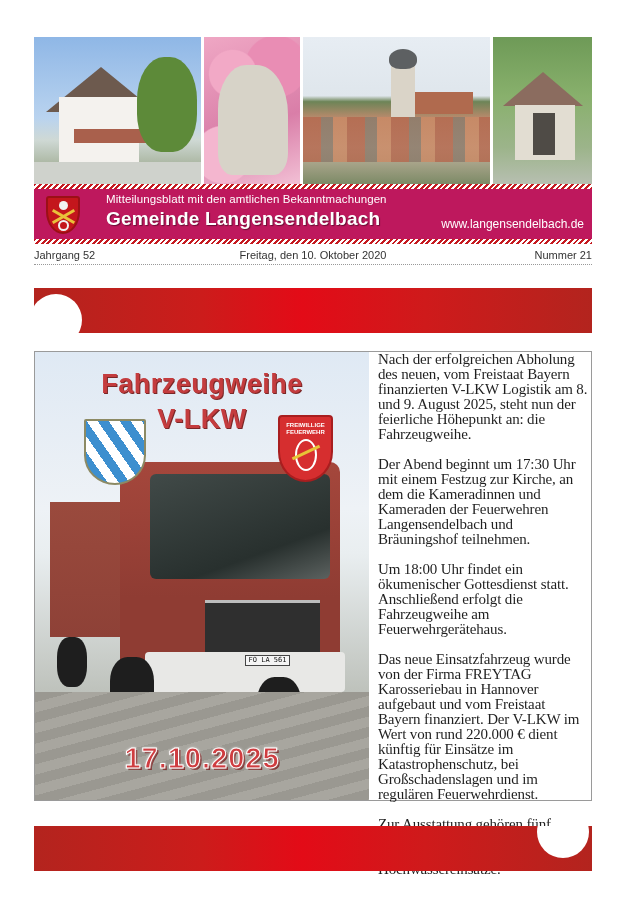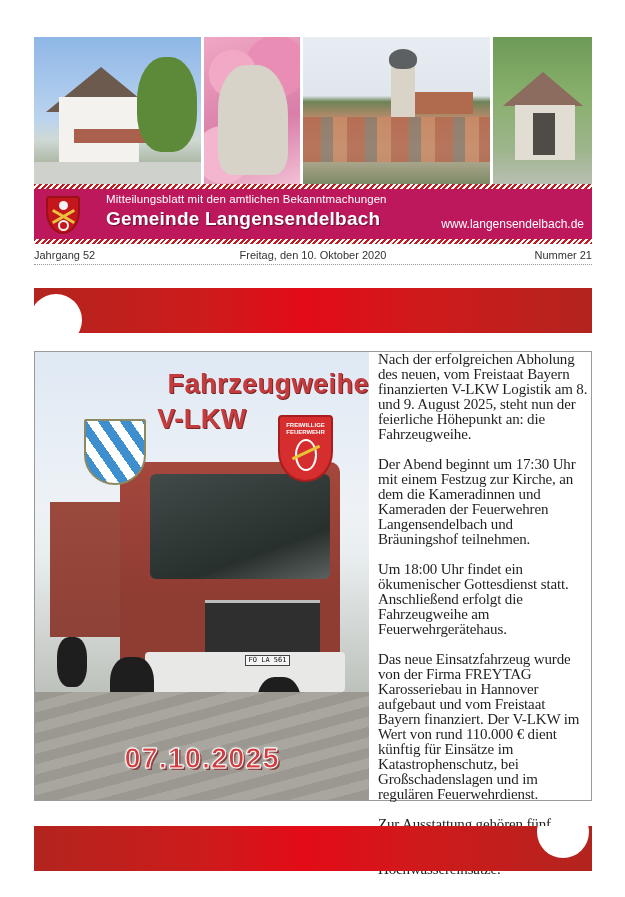--- a/index.html
+++ b/index.html
@@ -54,21 +54,21 @@
   .band { position: absolute; left: 34px; width: 558px; height: 45px; background: linear-gradient(90deg, #b3241e 0%, #cc1c1b 30%, #e30b17 48%, #cf1a1b 70%, #b3241e 100%); overflow: hidden; }
   .band.top { top: 288px; }
   .band.bottom { top: 826px; }
   .band-circle { position: absolute; width: 52px; height: 52px; border-radius: 50%; background: #ffffff; }
   .band.top .band-circle { left: -4px; top: 6px; }
   .band.bottom .band-circle { left: 503px; top: -20px; }
 
   
   .article { position: absolute; left: 34px; top: 351px; width: 558px; height: 450px; border: 1px solid #9a9a9a; }
   .poster { position: absolute; left: 0; top: 0; width: 334px; height: 448px; overflow: hidden; background: linear-gradient(180deg, #dfe9f4 0%, #eef2f6 35%, #e9eef0 45%, #bfc3bd 75%, #9d9c95 100%); }
-  .poster-title { position: absolute; left: 0; width: 100%; top: 17px; text-align: right; font-size: 27px; font-weight: bold; color: #c43c3e; letter-spacing: 0.5px; text-shadow: 1px 1px 0 #7a2626; }
+  .poster-title { position: absolute; left: 0; width: 100%; top: 17px; text-align: center; font-size: 27px; font-weight: bold; color: #c43c3e; letter-spacing: 0.5px; text-shadow: 1px 1px 0 #7a2626; }
   .poster-sub { position: absolute; left: 0; width: 100%; top: 52px; text-align: center; font-size: 27px; font-weight: bold; color: #c43c3e; letter-spacing: 0.5px; text-shadow: 1px 1px 0 #7a2626; }
   .bavaria { position: absolute; left: 49px; top: 67px; width: 62px; height: 66px; border: 2px solid #8c8a64; border-radius: 2px 2px 50% 50% / 2px 2px 45% 45%; background: repeating-linear-gradient(55deg, #ffffff 0 9px, #3d8fcf 9px 18px), #ffffff; overflow: hidden; }
   .ff-badge { position: absolute; left: 243px; top: 63px; width: 55px; height: 67px; background: #d62e2f; border: 2px solid #a81e1f; border-radius: 4px 4px 50% 50% / 4px 4px 45% 45%; }
   .ff-badge-text { position: absolute; left: 0; width: 100%; top: 5px; text-align: center; font-size: 6px; line-height: 7px; color: #fff; font-weight: bold; }
   .ff-emblem { position: absolute; left: 15px; top: 22px; width: 22px; height: 32px; border: 2px solid #fff; border-radius: 50% 50% 50% 50%; }
   .ff-key { position: absolute; left: 11px; top: 34px; width: 30px; height: 3px; background: #e7c437; transform: rotate(-25deg); }
   .truck-body { position: absolute; left: 15px; top: 150px; width: 80px; height: 135px; background: linear-gradient(180deg, #9a4a3d, #8e4137); }
   .truck-cab { position: absolute; left: 85px; top: 110px; width: 220px; height: 225px; background: linear-gradient(180deg, #a5473c, #8f3c33 60%); border-radius: 10px 10px 4px 4px; }
   .truck-window { position: absolute; left: 115px; top: 122px; width: 180px; height: 105px; background: linear-gradient(160deg, #414a48, #28302e 70%, #5c6260); border-radius: 6px; }
   .truck-grille { position: absolute; left: 170px; top: 248px; width: 115px; height: 55px; background: #2f2f2f; border-top: 3px solid #bdbdbd; }
@@ -149,27 +149,27 @@
     <div class="pavement"></div>
 
     <div class="poster-title">Fahrzeugweihe</div>
     <div class="poster-sub">V-LKW</div>
     <div class="bavaria"></div>
     <div class="ff-badge">
       <div class="ff-badge-text">FREIWILLIGE FEUERWEHR</div>
       <div class="ff-emblem"></div>
       <div class="ff-key"></div>
     </div>
-    <div class="poster-date">07.10.2025</div>
+    <div class="poster-date">17.10.2025</div>
   </div>
 
   <div class="article-text">
     <p>Nach der erfolgreichen Abholung des neuen, vom Freistaat Bayern finanzierten V-LKW Logistik am 8. und 9. August 2025, steht nun der feierliche Höhepunkt an: die Fahrzeugweihe.</p>
     <p>Der Abend beginnt um 17:30 Uhr mit einem Festzug zur Kirche, an dem die Kameradinnen und Kameraden der Feuerwehren Langensendelbach und Bräuningshof teilnehmen.</p>
     <p>Um 18:00 Uhr findet ein ökumenischer Gottesdienst statt. Anschließend erfolgt die Fahrzeugweihe am Feuerwehrgerätehaus.</p>
-    <p>Das neue Einsatzfahrzeug wurde von der Firma FREYTAG Karosseriebau in Hannover aufgebaut und vom Freistaat Bayern finanziert. Der V-LKW im Wert von rund 110.000 € dient künftig für Einsätze im Katastrophenschutz, bei Großschadenslagen und im regulären Feuerwehrdienst.</p>
+    <p>Das neue Einsatzfahrzeug wurde von der Firma FREYTAG Karosseriebau in Hannover aufgebaut und vom Freistaat Bayern finanziert. Der V-LKW im Wert von rund 220.000 € dient künftig für Einsätze im Katastrophenschutz, bei Großschadenslagen und im regulären Feuerwehrdienst.</p>
     <p>Zur Ausstattung gehören fünf Rollcontainer des Landkreises Forchheim für Atemschutz- und Hochwassereinsätze.</p>
   </div>
 </div>
 
 <div class="band bottom">
   <div class="band-circle"></div>
 </div>
 
 </body></html>

